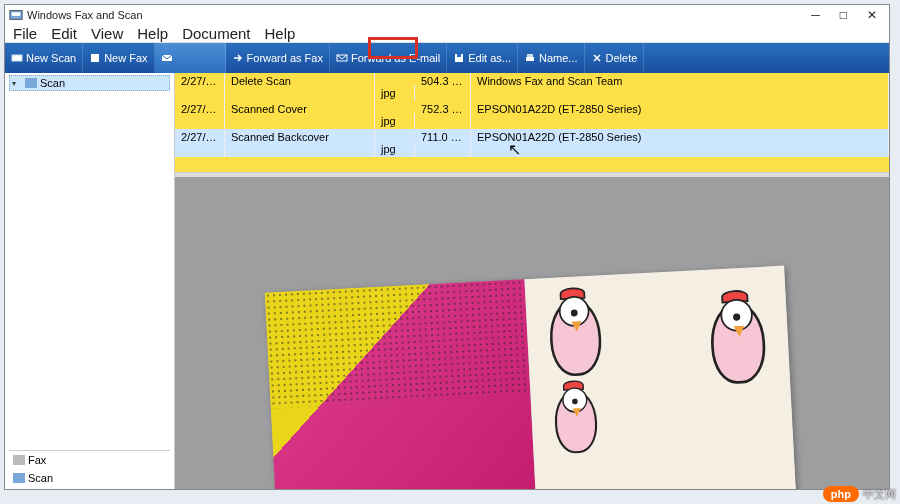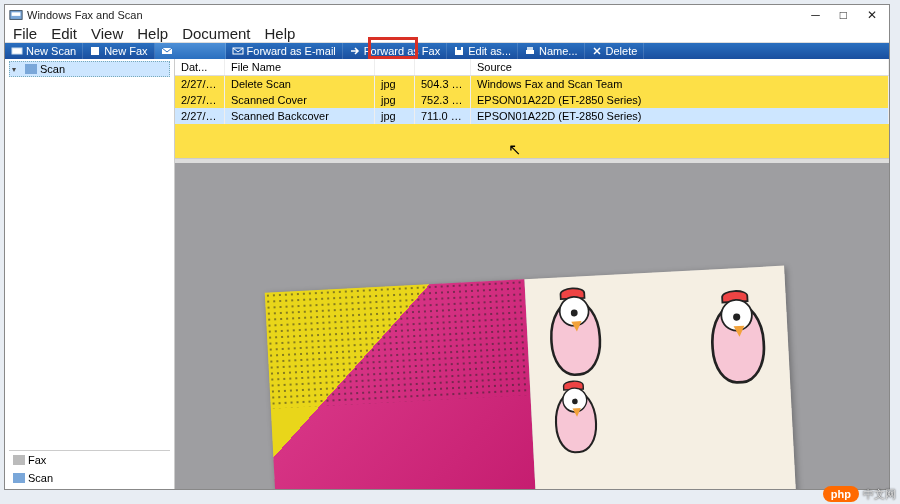--- a/index.html
+++ b/index.html
@@ -5,42 +5,42 @@
     * { margin: 0; padding: 0; box-sizing: border-box; font-family: "Segoe UI", Tahoma, sans-serif; }
     body { background: #e8edf3; width: 900px; height: 504px; overflow: hidden; position: relative; }
     .window { position: absolute; left: 4px; top: 4px; right: 10px; bottom: 14px; background: #fde047; border: 1px solid #888; display: flex; flex-direction: column; }
     .titlebar { height: 20px; display: flex; align-items: center; padding: 0 4px; background: #fff; font-size: 11px; color: #222; }
     .titlebar .app-icon { width: 14px; height: 14px; margin-right: 4px; }
     .titlebar .spacer { flex: 1; }
     .win-controls { display: flex; gap: 20px; align-items: center; padding-right: 8px; }
     .win-controls span { font-size: 12px; color: #222; cursor: pointer; }
     .menubar { height: 18px; display: flex; align-items: center; gap: 14px; padding: 0 8px; font-size: 15px; color: #222; background: #fff; border-bottom: 1px solid #ddd; }
     .menubar span { cursor: pointer; }
-    .toolbar { height: 16px; background: linear-gradient(#2a6fbf, #1a4f9f); display: flex; align-items: stretch; font-size: 11px; color: #fff; }
+    .toolbar { height: 30px; background: linear-gradient(#2a6fbf, #1a4f9f); display: flex; align-items: stretch; font-size: 11px; color: #fff; }
     .toolbar .tb-item { display: flex; align-items: center; padding: 0 6px; gap: 3px; cursor: pointer; border-right: 1px solid rgba(255,255,255,0.15); white-space: nowrap; }
     .toolbar .tb-item.selected { background: linear-gradient(#4d8fd6,#2a6fbf); }
     .toolbar .tb-icon { width: 12px; height: 12px; display: inline-flex; align-items: center; justify-content: center; }
     .highlight-box { position: absolute; border: 3px solid #d93025; pointer-events: none; }
     .body { flex: 1; display: flex; min-height: 0; }
     .nav { width: 170px; border-right: 1px solid #ccc; background: #fff; font-size: 11px; padding: 2px 4px; display: flex; flex-direction: column; }
     .nav-tree { flex: 1; overflow: auto; }
     .tree-row { display: flex; align-items: center; gap: 3px; padding: 1px 2px; cursor: pointer; }
     .tree-row.selected { background: #cde6ff; border: 1px dotted #7ab; }
     .tree-row .twisty { width: 10px; font-size: 8px; color: #444; }
     .tree-row .folder { width: 12px; height: 10px; }
     .tree-indent { padding-left: 22px; }
     .nav-bottom { border-top: 1px solid #ccc; }
     .nav-bottom .tree-row { padding: 3px 4px; }
     .list-preview { flex: 1; display: flex; flex-direction: column; min-width: 0; }
     .list { height: 100px; overflow: auto; border-bottom: 1px solid #ccc; font-size: 11px; }
     .list-header { display: flex; background: #fff; border-bottom: 1px solid #ddd; position: sticky; top: 0; }
     .list-header div, .list-row div { padding: 2px 6px; border-right: 1px solid #eee; overflow: hidden; text-overflow: ellipsis; white-space: nowrap; }
     .col-date { width: 50px; }
     .col-name { width: 150px; }
-    .col-type { width: 40px; }
+    .col-type { width: 40px; margin-top: 12px; }
     .col-size { width: 56px; text-align: right; }
     .col-source { flex: 1; }
     .list-row { display: flex; cursor: pointer; }
     .list-row.selected { background: #cde6ff; }
     .preview { flex: 1; background: #fff; display: flex; align-items: center; justify-content: center; overflow: hidden; position: relative; border-top: 4px solid #ddd; }
     .preview-surface { position: absolute; inset: 0; background: #9e9ea1; }
     .preview-content { position: absolute; left: 50%; bottom: -80px; transform: translateX(-50%) rotate(-3deg); width: 520px; height: 290px; display: flex; box-shadow: 2px 2px 6px rgba(0,0,0,0.3); }
     .panel-left { flex: 1; background: linear-gradient(135deg, #e9d61a 0%, #e9d61a 30%, #d63384 30%, #c1186b 100%); position: relative; overflow: hidden; }
     .dots { background-image: radial-gradient(#222 1px, transparent 1px); background-size: 6px 6px; position: absolute; inset: 0 0 60% 0; opacity: .5; }
     .mha-text { position: absolute; left: 50%; bottom: 28px; transform: translateX(-50%) rotate(-4deg); color: #fff; text-align: center; font-weight: 900; text-shadow: 2px 2px 0 #6d1044; }
@@ -110,33 +110,33 @@
             <rect x="1" y="3" width="10" height="6" fill="#fff"></rect>
             <path d="M1 3 L6 7 L11 3" stroke="#2a6fbf" fill="none"></path>
           </svg>
         </span>
       <span></span>
       <span style="width:40px"></span>
     </div>
     <div class="tb-item">
       <span class="tb-icon">
           <svg viewBox="0 0 12 12">
+            <path d="M2 6 L8 6 M6 3 L9 6 L6 9" stroke="#fff" fill="none" stroke-width="1.5"></path>
+          </svg>
+        </span>
+      <span>Forward as Fax</span>
+    </div>
+    <div class="tb-item">
+      <span class="tb-icon">
+          <svg viewBox="0 0 12 12">
             <rect x="1" y="3" width="10" height="6" fill="none" stroke="#fff"></rect>
             <path d="M1 3 L6 7 L11 3" stroke="#fff" fill="none"></path>
           </svg>
         </span>
       <span>Forward as E-mail</span>
-    </div>
-    <div class="tb-item">
-      <span class="tb-icon">
-          <svg viewBox="0 0 12 12">
-            <path d="M2 6 L8 6 M6 3 L9 6 L6 9" stroke="#fff" fill="none" stroke-width="1.5"></path>
-          </svg>
-        </span>
-      <span>Forward as Fax</span>
     </div>
     <div class="tb-item">
       <span class="tb-icon">
           <svg viewBox="0 0 12 12">
             <rect x="2" y="2" width="8" height="8" fill="#fff"></rect>
             <rect x="4" y="2" width="4" height="3" fill="#2a6fbf"></rect>
           </svg>
         </span>
       <span>Edit as...</span>
     </div>
@@ -181,27 +181,20 @@
           <svg class="folder" viewBox="0 0 12 10">
               <rect width="12" height="10" fill="#7aa7d9"></rect>
             </svg>
           <span>Scan</span>
         </div>
       </div>
     </div>
 
     <div class="list-preview">
       <div class="list">
-        <div class="list-header">
-          <div class="col-date">Dat...</div>
-          <div class="col-name">File Name</div>
-          <div class="col-type"></div>
-          <div class="col-size"></div>
-          <div class="col-source">Source</div>
-        </div>
         <div id="list-rows">
             <div class="list-row">
               <div class="col-date">2/27/202...</div>
               <div class="col-name">Delete Scan</div>
               <div class="col-type">jpg</div>
               <div class="col-size">504.3 KB</div>
               <div class="col-source">Windows Fax and Scan Team</div>
             </div>
             <div class="list-row">
               <div class="col-date">2/27/202...</div>

